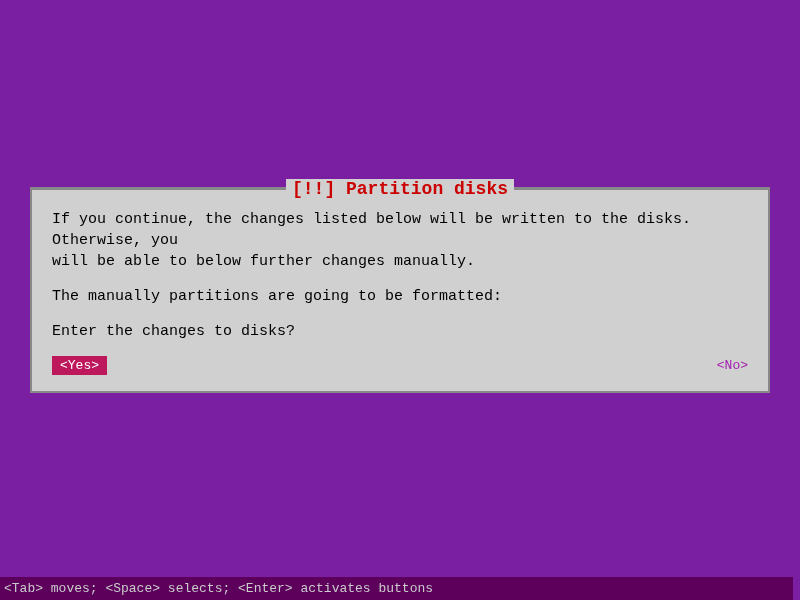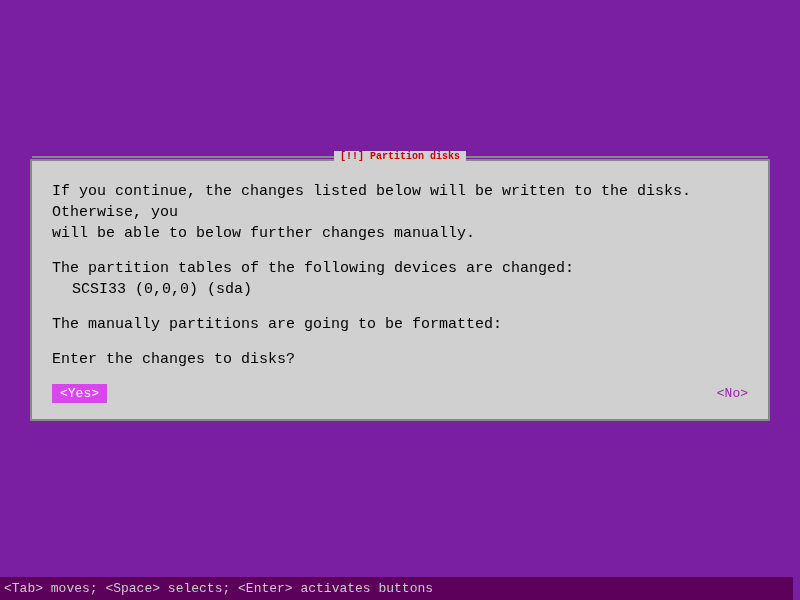--- a/index.html
+++ b/index.html
@@ -56,21 +56,21 @@
       flex: 1;
       height: 2px;
       background-color: #888;
     }
 
     #title-text {
       color: #cc0000;
       background-color: #d0d0d0;
       padding: 0 6px;
       font-family: 'Courier New', Courier, monospace;
-      font-size: 10px;
+      font-size: 18px;
       font-weight: bold;
       white-space: nowrap;
     }
 
     #dialog-content {
       padding: 20px 20px 16px 20px;
       color: #000;
     }
 
     .content-text {
@@ -89,21 +89,21 @@
     }
 
     #button-row {
       display: flex;
       justify-content: space-between;
       align-items: center;
       margin-top: 8px;
     }
 
     #yes-button {
-      background-color: #d946ef;
+      background-color: #be185d;
       color: #fff;
       border: none;
       padding: 2px 8px;
       font-family: 'Courier New', Courier, monospace;
       font-size: 13px;
       cursor: pointer;
       outline: none;
     }
 
     #no-button {
@@ -138,24 +138,20 @@
       <span id="title-text">[!!] Partition disks</span>
       <div id="title-bar-line-right"></div>
     </div>
 
     <div id="dialog-content">
       <div class="section">
         <div class="content-text">If you continue, the changes listed below will be written to the disks. Otherwise, you</div>
         <div class="content-text">will be able to below further changes manually.</div>
       </div>
 
-      <div class="section">
-        <div class="content-text">The partition tables of the following devices are changed:</div>
-        <div class="content-text indent">SCSI33 (0,0,0) (sda)</div>
-      </div>
 
       <div class="section">
         <div class="content-text">The manually partitions are going to be formatted:</div>
       </div>
 
       <div class="section">
         <div class="content-text">Enter the changes to disks?</div>
       </div>
 
       <div id="button-row">

